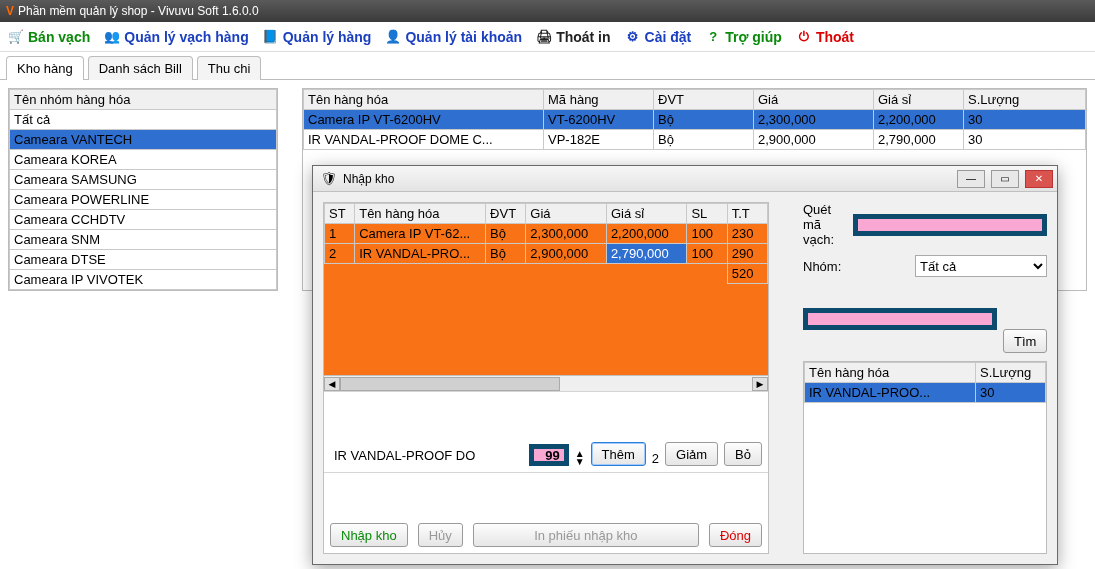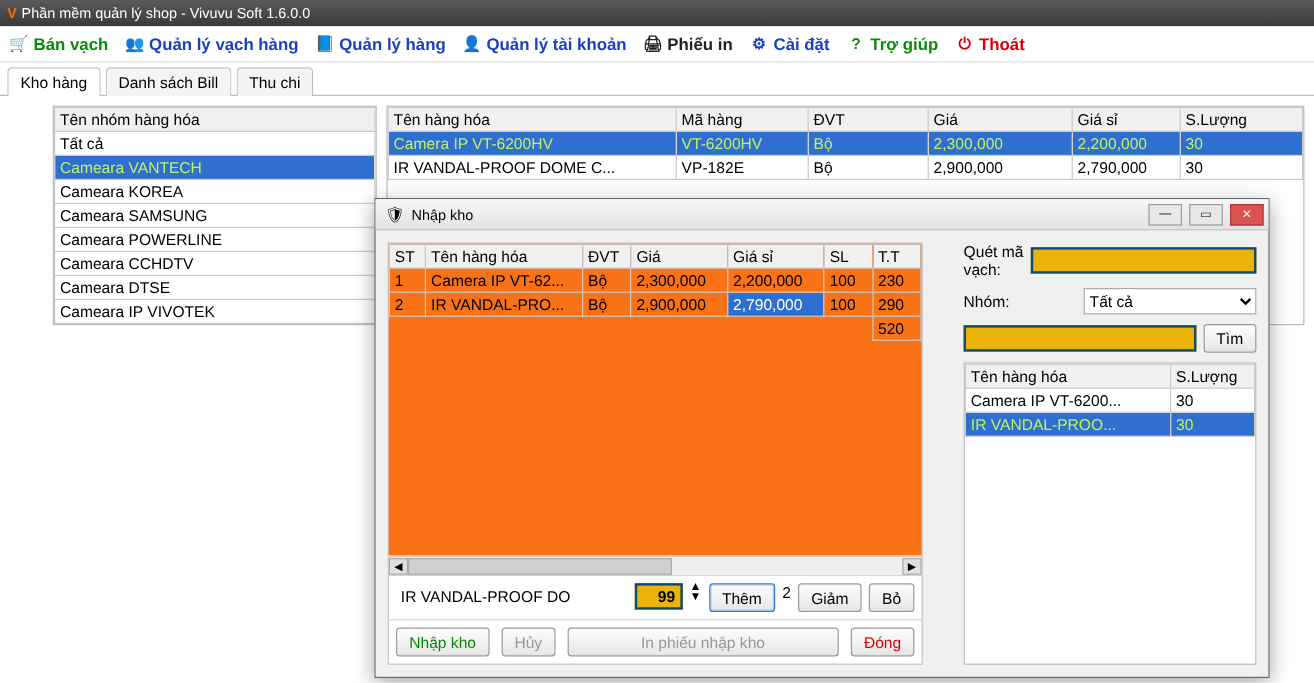--- a/index.html
+++ b/index.html
@@ -56,42 +56,41 @@
     background: #f4f4f4;
     padding: 4px 10px;
     border-radius: 4px 4px 0 0;
     margin-right: 2px;
     cursor: pointer;
   }
   .tab.active { background: #fff; position: relative; z-index: 2; }
   .tabline { border-top: 1px solid #bcbcbc; margin-top: -1px; }
   .main {
     display: flex;
-    gap: 8px;
+    gap: 24px;
     padding: 8px;
-    margin-left: 36px;
   }
   .panel { border: 1px solid #bcbcbc; }
   table {
     border-collapse: collapse;
     width: 100%;
     font-size: 13px;
     table-layout: fixed;
   }
   th, td {
     border: 1px solid #c9c9c9;
     padding: 2px 4px;
     text-align: left;
     height: 20px;
     overflow: hidden;
     white-space: nowrap;
     text-overflow: ellipsis;
   }
   th { background: #f0f0f0; font-weight: normal; }
-  .row-sel { background: #2f6fd0; color: #bef264; }
+  .row-sel { background: #2f6fd0; color: #000000; }
   .cell-sel { background: #2f6fd0; color: #fff; }
 
   
   .modal {
     position: absolute;
     left: 312px;
     top: 165px;
     width: 746px;
     height: 400px;
     background: #f0f0f0;
@@ -137,35 +136,36 @@
   .scrollbar .arrow {
     width: 16px; height: 14px;
     background: #e0e0e0; border: 1px solid #aaa;
     display: inline-flex; align-items: center; justify-content: center;
     font-size: 9px;
     cursor: pointer;
   }
   .scrollbar .track { flex: 1; position: relative; height: 14px; }
   .scrollbar .thumb { position: absolute; left: 0; top: 0; width: 220px; height: 14px; background: #d0d0d0; border: 1px solid #aaa; }
   .formrow {
-    display: flex; align-items: flex-start; gap: 6px;
+    display: flex; align-items: flex-end; gap: 6px;
     padding: 6px;
     border-top: 1px solid #d5d5d5;
   }
   input[type=text] {
-    height: 22px; border: 2px solid #0c4a6e; padding: 0 4px; background: #eab308;
+    height: 22px; border: 5px solid #0c4a6e; padding: 0 4px; background: #f9a8d4;
     font-family: inherit; font-size: 13px;
   }
   button.btn {
     height: 24px; padding: 0 10px;
     background: linear-gradient(#fdfdfd,#e6e6e6);
     border: 1px solid #9a9a9a;
     border-radius: 3px;
     font-family: inherit; font-size: 13px;
     cursor: pointer;
+    margin-top: 44px;
   }
   button.btn.primary { border-color: #2d7dd2; box-shadow: 0 0 0 1px #9ecaff inset; }
   button.btn.green { color: #0a8a0a; }
   button.btn.red { color: #d00; }
   button.btn:disabled { color: #999; cursor: default; }
   .fieldlbl { width: 88px; }
   select { height: 22px; border:1px solid #aaa; background:#fff; font-family:inherit; font-size:13px; }
 </style>
 </head>
 <body>
@@ -187,21 +187,21 @@
   <div class="item c-blue">
     <span class="ico">📘</span>
     <span>Quản lý hàng</span>
   </div>
   <div class="item c-blue">
     <span class="ico">👤</span>
     <span>Quản lý tài khoản</span>
   </div>
   <div class="item c-black">
     <span class="ico">🖨</span>
-    <span>Phiếu in</span>
+    <span>Thoát in</span>
   </div>
   <div class="item c-blue">
     <span class="ico">⚙</span>
     <span>Cài đặt</span>
   </div>
   <div class="item c-green">
     <span class="ico" style="color:#0a8a0a">?</span>
     <span>Trợ giúp</span>
   </div>
   <div class="item c-red">
@@ -237,20 +237,23 @@
             <td>Cameara KOREA</td>
           </tr>
           <tr>
             <td>Cameara SAMSUNG</td>
           </tr>
           <tr>
             <td>Cameara POWERLINE</td>
           </tr>
           <tr>
             <td>Cameara CCHDTV</td>
+          </tr>
+          <tr>
+            <td>Cameara SNM</td>
           </tr>
           <tr>
             <td>Cameara DTSE</td>
           </tr>
           <tr>
             <td>Cameara IP VIVOTEK</td>
           </tr>
         </tbody>
     </table>
   </div>
@@ -380,21 +383,21 @@
         <button class="btn" disabled="" style="flex:1">In phiếu nhập kho</button>
         <button class="btn red">Đóng</button>
       </div>
     </div>
 
     <div class="mright">
       <div style="display:flex; align-items:center; gap:6px;">
         <span class="fieldlbl">Quét mã vạch:</span>
         <input type="text" style="flex: 1 1 0%;">
       </div>
-      <div style="display:flex; align-items:center; gap:12px;justify-content:space-between;">
+      <div style="display:flex; align-items:center; gap:24px;justify-content:space-between;">
         <span class="fieldlbl">Nhóm:</span>
         <select style="flex:1">
           <option>Tất cả</option>
         </select>
       </div>
       <div style="display:flex; align-items:center; gap:6px;">
         <input type="text" style="flex: 1 1 0%;">
         <button class="btn">Tìm</button>
       </div>
       <div class="panel" style="background:#fff; flex:1;">
@@ -403,24 +406,20 @@
               <col>
               <col style="width:70px">
             </colgroup>
           <thead>
             <tr>
               <th>Tên hàng hóa</th>
               <th>S.Lượng</th>
             </tr>
           </thead>
           <tbody id="side-body">
-              <tr>
-                <td>Camera IP VT-6200...</td>
-                <td>30</td>
-              </tr>
               <tr class="row-sel">
                 <td>IR VANDAL-PROO...</td>
                 <td>30</td>
               </tr>
             </tbody>
         </table>
       </div>
     </div>
   </div>
 </div>

